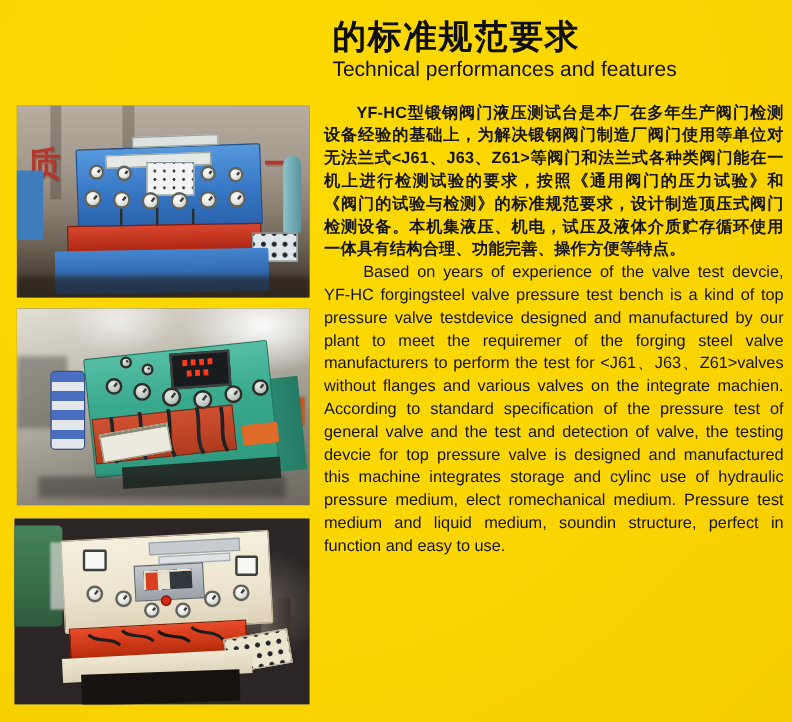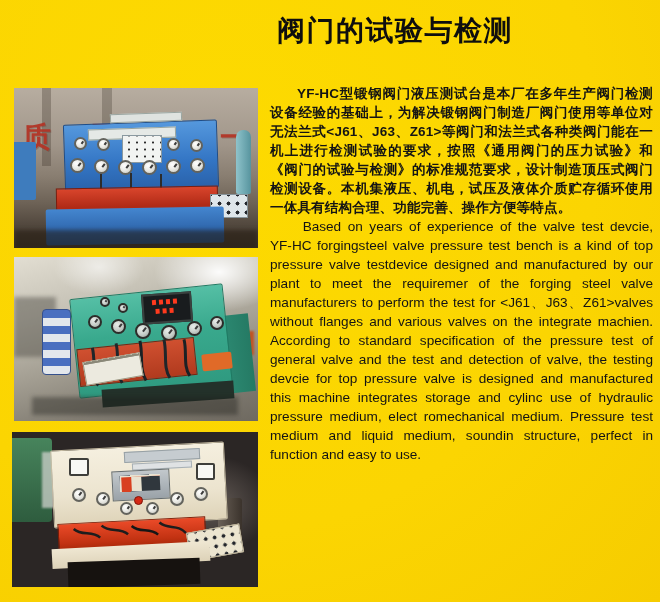--- a/index.html
+++ b/index.html
@@ -155,20 +155,21 @@
       <path d="M70,8 C78,16 88,10 96,18" stroke="#161616" stroke-width="2.5" fill="none"></path>
       <path d="M98,6 C106,14 116,8 124,18" stroke="#1d1d1d" stroke-width="2.5" fill="none"></path>
     </svg>
     <div class="abs keygrid" style="left:176px;top:96px;width:52px;height:27px;transform:rotate(-10deg);
                 background-color:#ece5d0;border:1px solid #b5ab92;"></div>
     <div class="abs" style="left:40px;top:113px;width:158px;height:20px;transform:rotate(-3deg);
                 background:linear-gradient(#efe7d2,#ddd2b8);"></div>
     <div class="abs" style="left:56px;top:128px;width:132px;height:26px;background:#16120f;transform:rotate(-2deg);"></div>
   </div>
 
-  <h1 class="title-cn" style="margin:0;">阀门的试验与检测</h1>
+  <h1 class="title-cn" style="margin:0;">的标准规范要求</h1>
+  <h2 class="title-en" style="margin:0;">Technical performances and features</h2>
 
   <div class="text-col">
     <p class="cn-para">YF-HC型锻钢阀门液压测试台是本厂在多年生产阀门检测设备经验的基础上，为解决锻钢阀门制造厂阀门使用等单位对无法兰式&lt;J61、J63、Z61&gt;等阀门和法兰式各种类阀门能在一机上进行检测试验的要求，按照《通用阀门的压力试验》和《阀门的试验与检测》的标准规范要求，设计制造顶压式阀门检测设备。本机集液压、机电，试压及液体介质贮存循环使用一体具有结构合理、功能完善、操作方便等特点。</p>
     <p class="en-para">Based on years of experience of the valve test devcie, YF-HC forgingsteel valve pressure test bench is a kind of top pressure valve testdevice designed and manufactured by our plant to meet the requiremer of the forging steel valve manufacturers to perform the  test for &lt;J61、J63、Z61&gt;valves without flanges and various valves on the integrate machien. According to standard specification of the pressure test of general valve and the test and detection of valve, the testing devcie for top pressure valve is designed and manufactured this machine integrates storage and cylinc use of hydraulic pressure medium, elect romechanical medium. Pressure test medium and liquid medium, soundin structure, perfect in function and easy to use.</p>
   </div>
 
 </div>
 
 </body></html>

